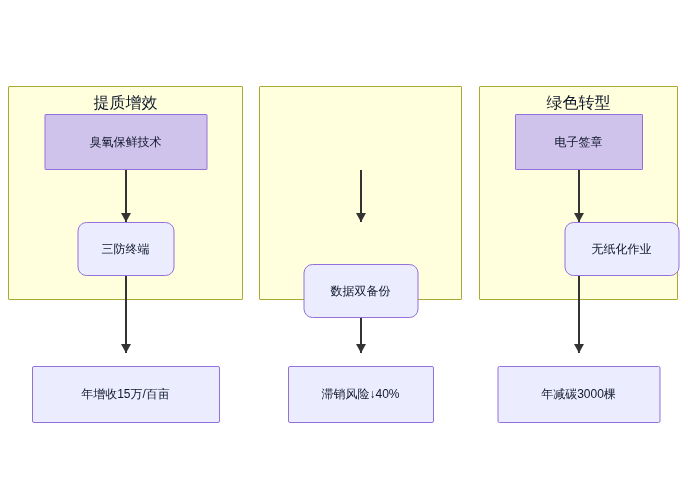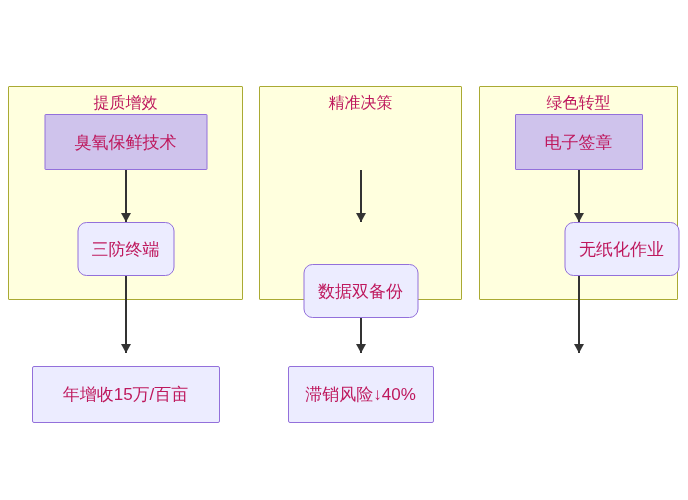--- a/index.html
+++ b/index.html
@@ -2,21 +2,21 @@
 <html><head>
 <meta charset="utf-8">
 <style>
   html, body { margin: 0; padding: 0; }
   .page {
     position: relative;
     width: 688px;
     height: 500px;
     background: #ffffff;
     font-family: "Liberation Sans", sans-serif;
-    color: #be185d;
+    color: #0f172a;
     overflow: hidden;
   }
   .col { position: absolute; top: 86px; height: 324px; }
   .col1 { left: 8px;   width: 235px; }
   .col2 { left: 259px; width: 203px; }
   .col3 { left: 479px; width: 199px; }
 
   .cluster {
     position: absolute; top: 0; left: 0; right: 0; height: 214px;
     background: #ffffde;
@@ -30,21 +30,21 @@
     text-align: center;
     font-size: 16px;
     line-height: 20px;
     z-index: 1;
   }
   .node {
     position: absolute; left: 50%; transform: translateX(-50%);
     display: flex; align-items: center; justify-content: center;
     box-sizing: border-box;
     border: 1px solid #9370db;
-    font-size: 17px;
+    font-size: 12px;
     text-align: center;
     white-space: nowrap;
     z-index: 2;
   }
   .tech   { top: 28px;  height: 56px; background: #cfc3ec; border-radius: 1px; }
   .mid    { top: 136px; height: 54px; background: #ececff; border-radius: 9px; text-align: center; }
   .result { top: 280px; height: 57px; background: #ececff; border-radius: 2px; }
 
   .w-tech-1 { width: 163px; } .w-tech-2 { width: 128px; } .w-tech-3 { width: 128px; }
   .w-mid-1  { width: 97px;  } .w-mid-2  { width: 115px; margin-top: 42px; } .w-mid-3  { width: 115px; margin-left: 43px; }
@@ -79,21 +79,20 @@
     </div>
     <div class="node mid w-mid-1">三防终端</div>
     <div class="arrow arrow-2">
       <span class="arrowhead"></span>
     </div>
     <div class="node result w-res-1">年增收15万/百亩</div>
   </div>
 
   <div class="col col2">
     <div class="cluster"></div>
-    <div class="cluster-title">精准决策</div>
     <div class="arrow arrow-1">
       <span class="arrowhead"></span>
     </div>
     <div class="node mid w-mid-2">数据双备份</div>
     <div class="arrow arrow-2">
       <span class="arrowhead"></span>
     </div>
     <div class="node result w-res-2">滞销风险↓40%</div>
   </div>
 
@@ -101,15 +100,16 @@
     <div class="cluster"></div>
     <div class="cluster-title">绿色转型</div>
     <div class="node tech w-tech-3">电子签章</div>
     <div class="arrow arrow-1">
       <span class="arrowhead"></span>
     </div>
     <div class="node mid w-mid-3">无纸化作业</div>
     <div class="arrow arrow-2">
       <span class="arrowhead"></span>
     </div>
+    <div class="node result w-res-3">年减碳3000棵</div>
   </div>
 
 </div>
 
 </body></html>

